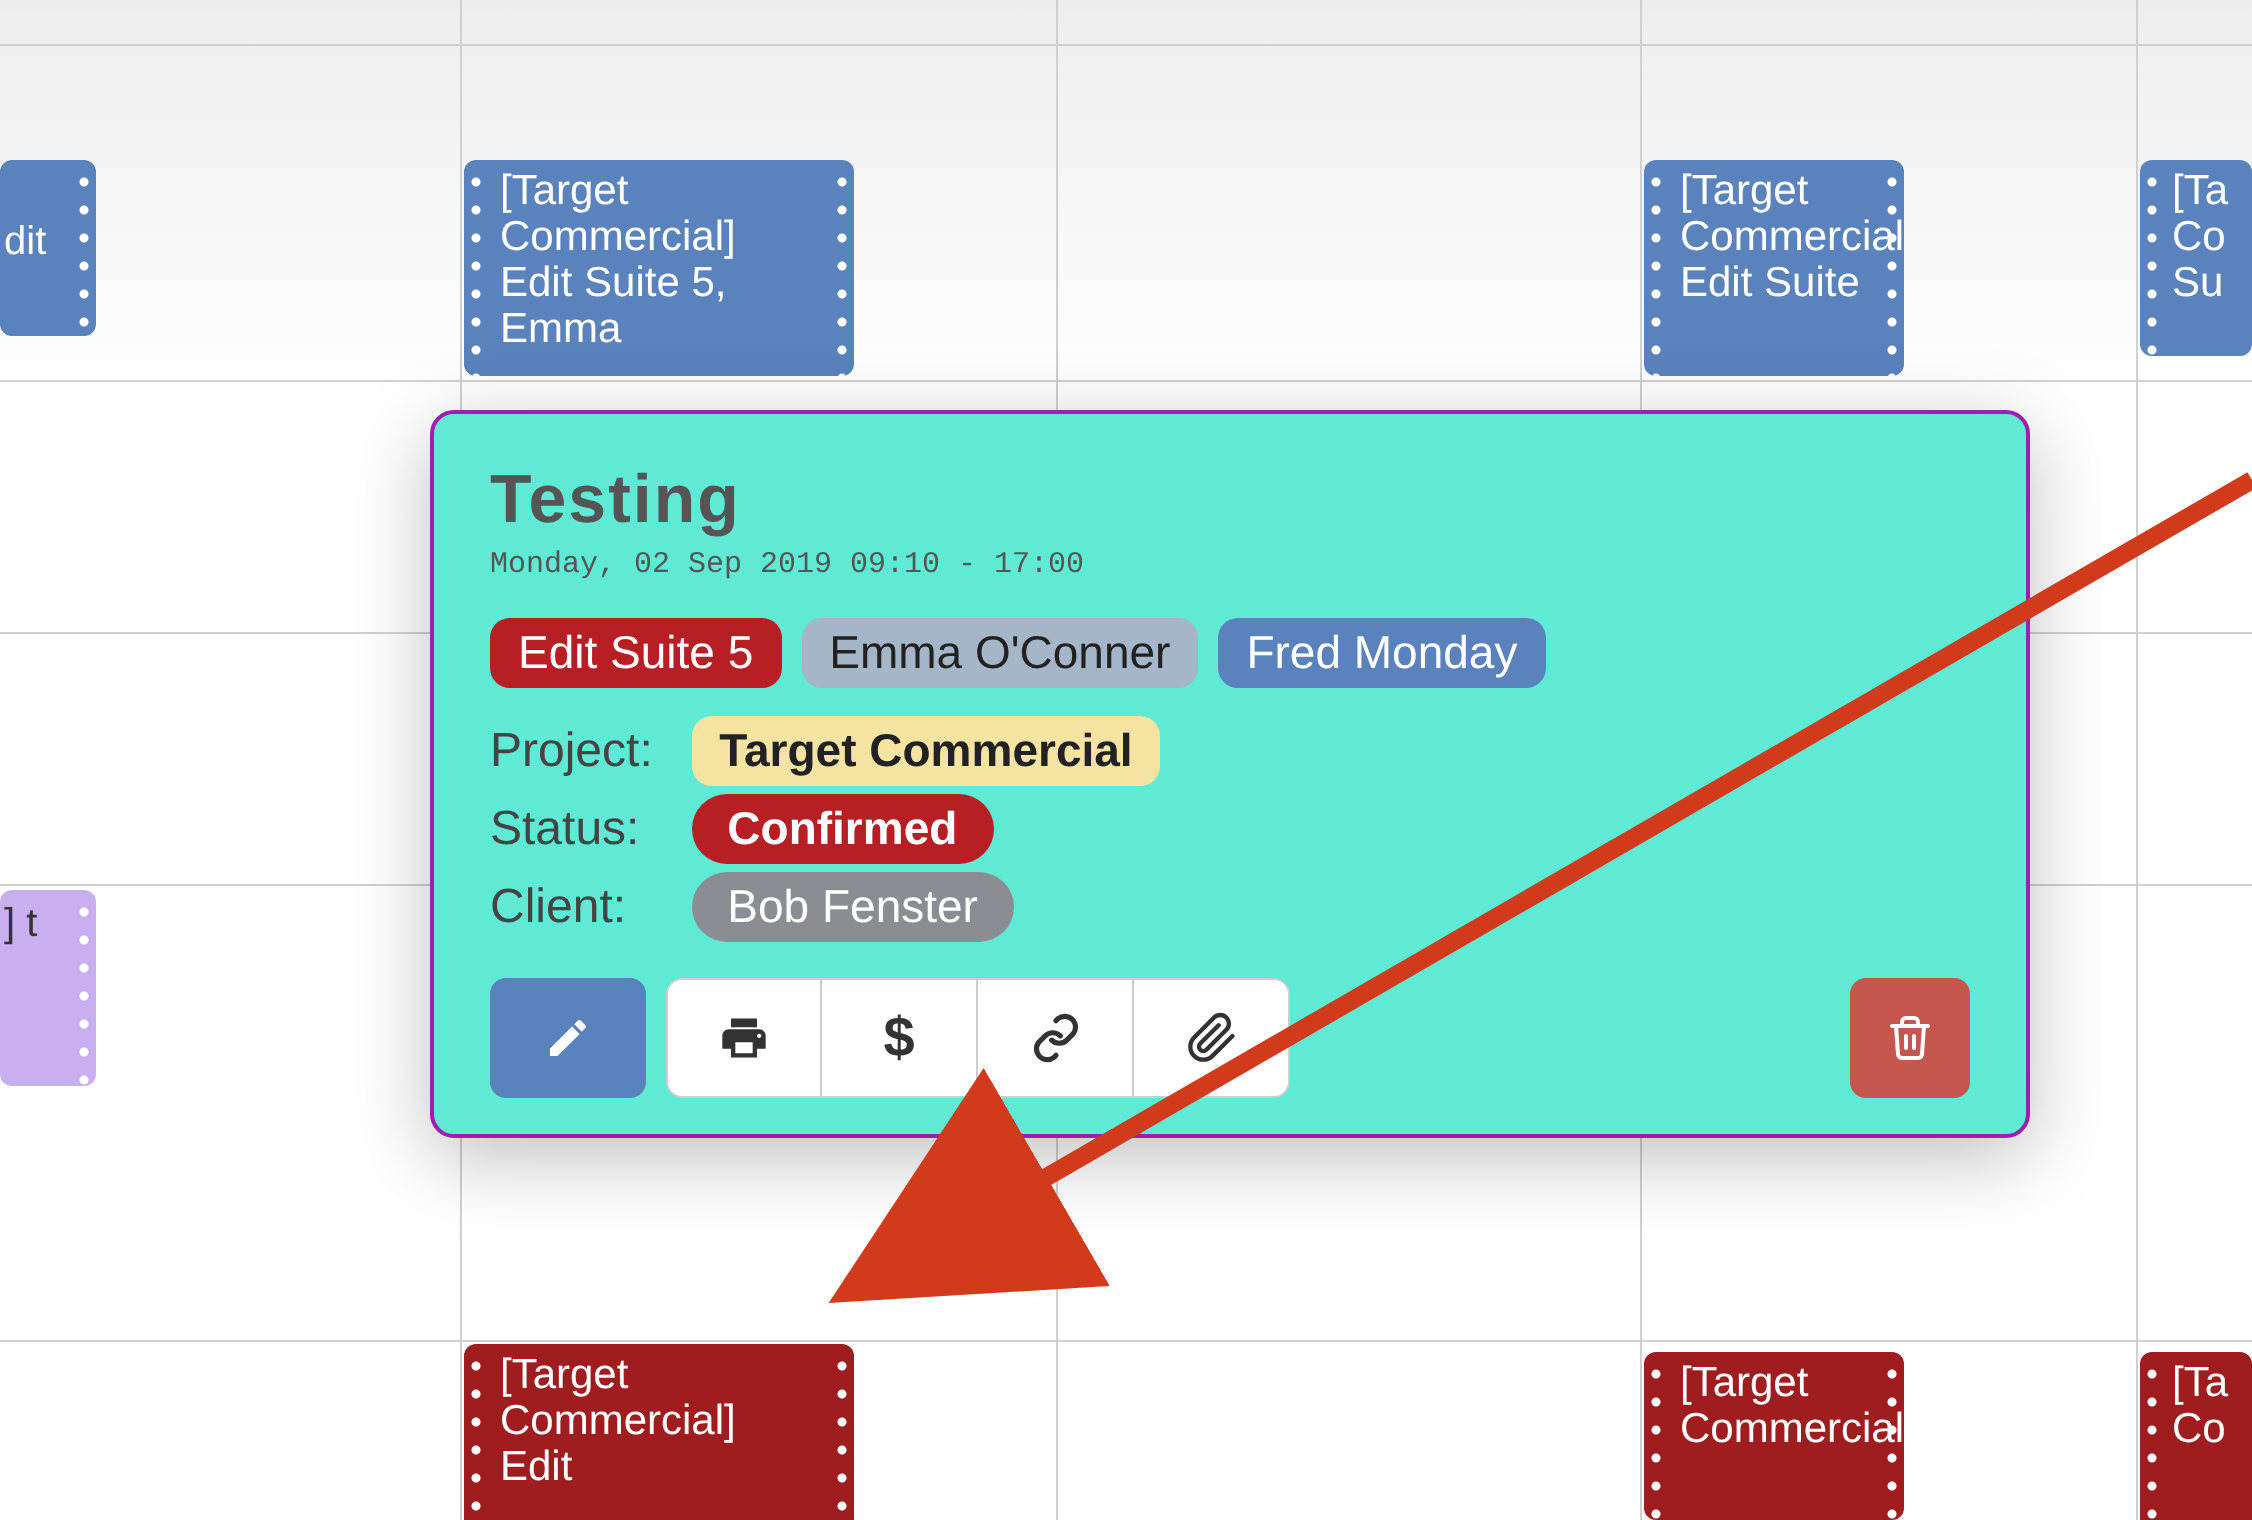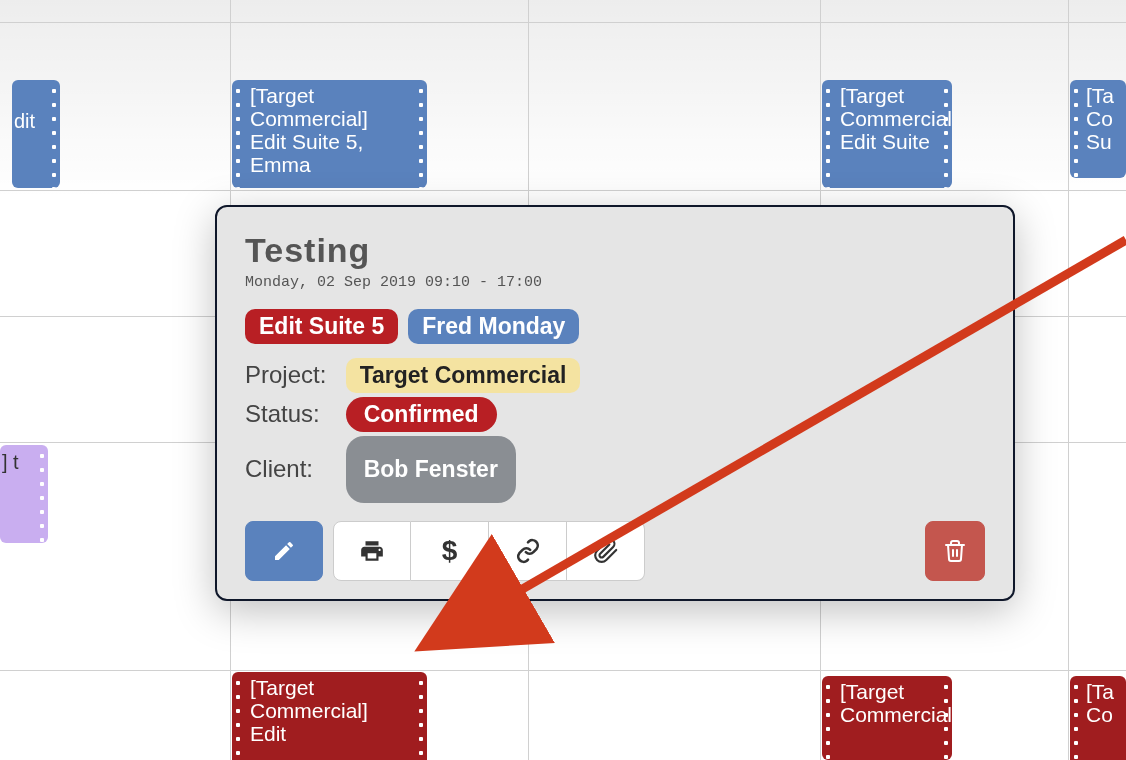--- a/index.html
+++ b/index.html
@@ -8,32 +8,32 @@
   .hline{position:absolute;left:0;right:0;height:1px;background:#d0d0d0}
   .ev{position:absolute;border-radius:6px;color:#fff;font-size:21px;line-height:1.1;padding:6px 24px;overflow:hidden;box-sizing:border-box}
   .ev.blue{background:#5a82bd}
   .ev.red{background:#a01d1f}
   .ev.purple{background:#c9aef0;color:#333}
   .film{position:absolute;top:0;bottom:0;width:12px;background-image:radial-gradient(circle,#fff 2px,transparent 2.5px);background-size:12px 14px;background-repeat:repeat-y;background-position:center 4px}
   .film.left{left:0}
   .film.right{right:0}
   .ev .txt{position:absolute;left:18px;right:18px;top:4px}
   .shade{position:absolute;top:0;height:200px;left:0;right:0;background:linear-gradient(to bottom,rgba(0,0,0,0.07),rgba(0,0,0,0));pointer-events:none}
-  .popup{position:absolute;left:215px;top:205px;width:800px;background:#e5e5e5;border:2px solid #0f172a;border-radius:12px;box-shadow:0 10px 40px rgba(0,0,0,.25);padding:24px 28px 18px 28px;box-sizing:border-box}
+  .popup{position:absolute;left:215px;top:205px;width:800px;background:#5eead4;border:2px solid #a21caf;border-radius:12px;box-shadow:0 10px 40px rgba(0,0,0,.25);padding:24px 28px 18px 28px;box-sizing:border-box}
   .popup h2{margin:0 0 4px 0;font-family:"Verdana",sans-serif;font-weight:700;font-size:34px;color:#555;letter-spacing:1px}
   .popup .dt{font-family:"Courier New",monospace;font-size:15px;color:#555;margin-bottom:18px;letter-spacing:0px}
   .row{margin:4px 0;font-size:24px;color:#333}
   .chips{display:flex;gap:10px;flex-wrap:wrap;margin-bottom:14px}
-  .chip{display:inline-flex;align-items:center;border-radius:10px;padding:4px 14px;font-size:23px;font-weight:700}
+  .chip{display:inline-flex;align-items:center;border-radius:10px;padding:4px 14px;font-size:23px;font-weight:400}
   .chip.red{background:#b81f24;color:#fff}
   .chip.gray{background:#a6b6c9;color:#222}
   .chip.blue{background:#5a82bd;color:#fff}
   .chip.yellow{background:#f4e3a1;color:#222;font-weight:700}
   .chip.redpill{background:#b81f24;color:#fff;font-weight:700;border-radius:18px;padding:4px 18px}
-  .chip.graypill{background:#8a8e93;color:#fff;font-weight:700;border-radius:18px;padding:20px 18px}
+  .chip.graypill{background:#8a8e93;color:#fff;font-weight:400;border-radius:18px;padding:4px 18px}
   .lbl{display:inline-block;min-width:88px;font-size:24px;color:#444;margin-right:6px}
   .toolbar{display:flex;align-items:center;margin-top:18px;gap:0}
   .btn{width:78px;height:60px;display:flex;align-items:center;justify-content:center;font-size:26px;border:1px solid #ccc;background:#fff;color:#333;cursor:pointer;box-sizing:border-box}
   .btn.primary{background:#5a82bd;border-color:#5a82bd;color:#fff;border-radius:8px;margin-right:10px}
   .btn.group-l{border-radius:8px 0 0 8px}
   .btn.group-m{border-left:none}
   .btn.group-r{border-left:none;border-radius:0 8px 8px 0}
   .btn.danger{background:#c4564e;border-color:#c4564e;color:#fff;border-radius:8px;margin-left:auto;width:60px}
   svg.arrow{position:absolute;left:0;top:0;pointer-events:none}
 </style>
@@ -45,21 +45,21 @@
   <div class="vline" style="left:230px"></div>
   <div class="vline" style="left:528px"></div>
   <div class="vline" style="left:820px"></div>
   <div class="vline" style="left:1068px"></div>
   <div class="hline" style="top:22px"></div>
   <div class="hline" style="top:190px"></div>
   <div class="hline" style="top:316px"></div>
   <div class="hline" style="top:442px"></div>
   <div class="hline" style="top:670px"></div>
 
-  <div class="ev blue" style="left:12px;top:80px;width:30px;height:108px">
+  <div class="ev blue" style="left:0;top:80px;width:30px;height:88px">
     <div class="film right"></div>
     <span style="position:absolute;left:2px;top:30px;font-size:20px">dit</span>
   </div>
 
   <div class="ev blue" style="left:232px;top:80px;width:195px;height:108px">
     <div class="film left"></div>
       <div class="film right"></div>
     <div class="txt">[Target Commercial] Edit Suite 5, Emma</div>
   </div>
 
@@ -96,20 +96,21 @@
     <div class="txt" style="left:16px;right:4px">[Ta Co</div>
   </div>
 </div>
 
 <div class="popup">
   <h2>Testing</h2>
   <div class="dt">Monday, 02 Sep 2019 09:10 - 17:00</div>
 
   <div class="chips">
     <span class="chip red">Edit Suite 5</span>
+    <span class="chip gray">Emma O'Conner</span>
     <span class="chip blue">Fred Monday</span>
   </div>
 
   <div class="row">
     <span class="lbl">Project:</span>
     <span class="chip yellow">Target Commercial</span>
   </div>
 
   <div class="row">
     <span class="lbl">Status:</span>

